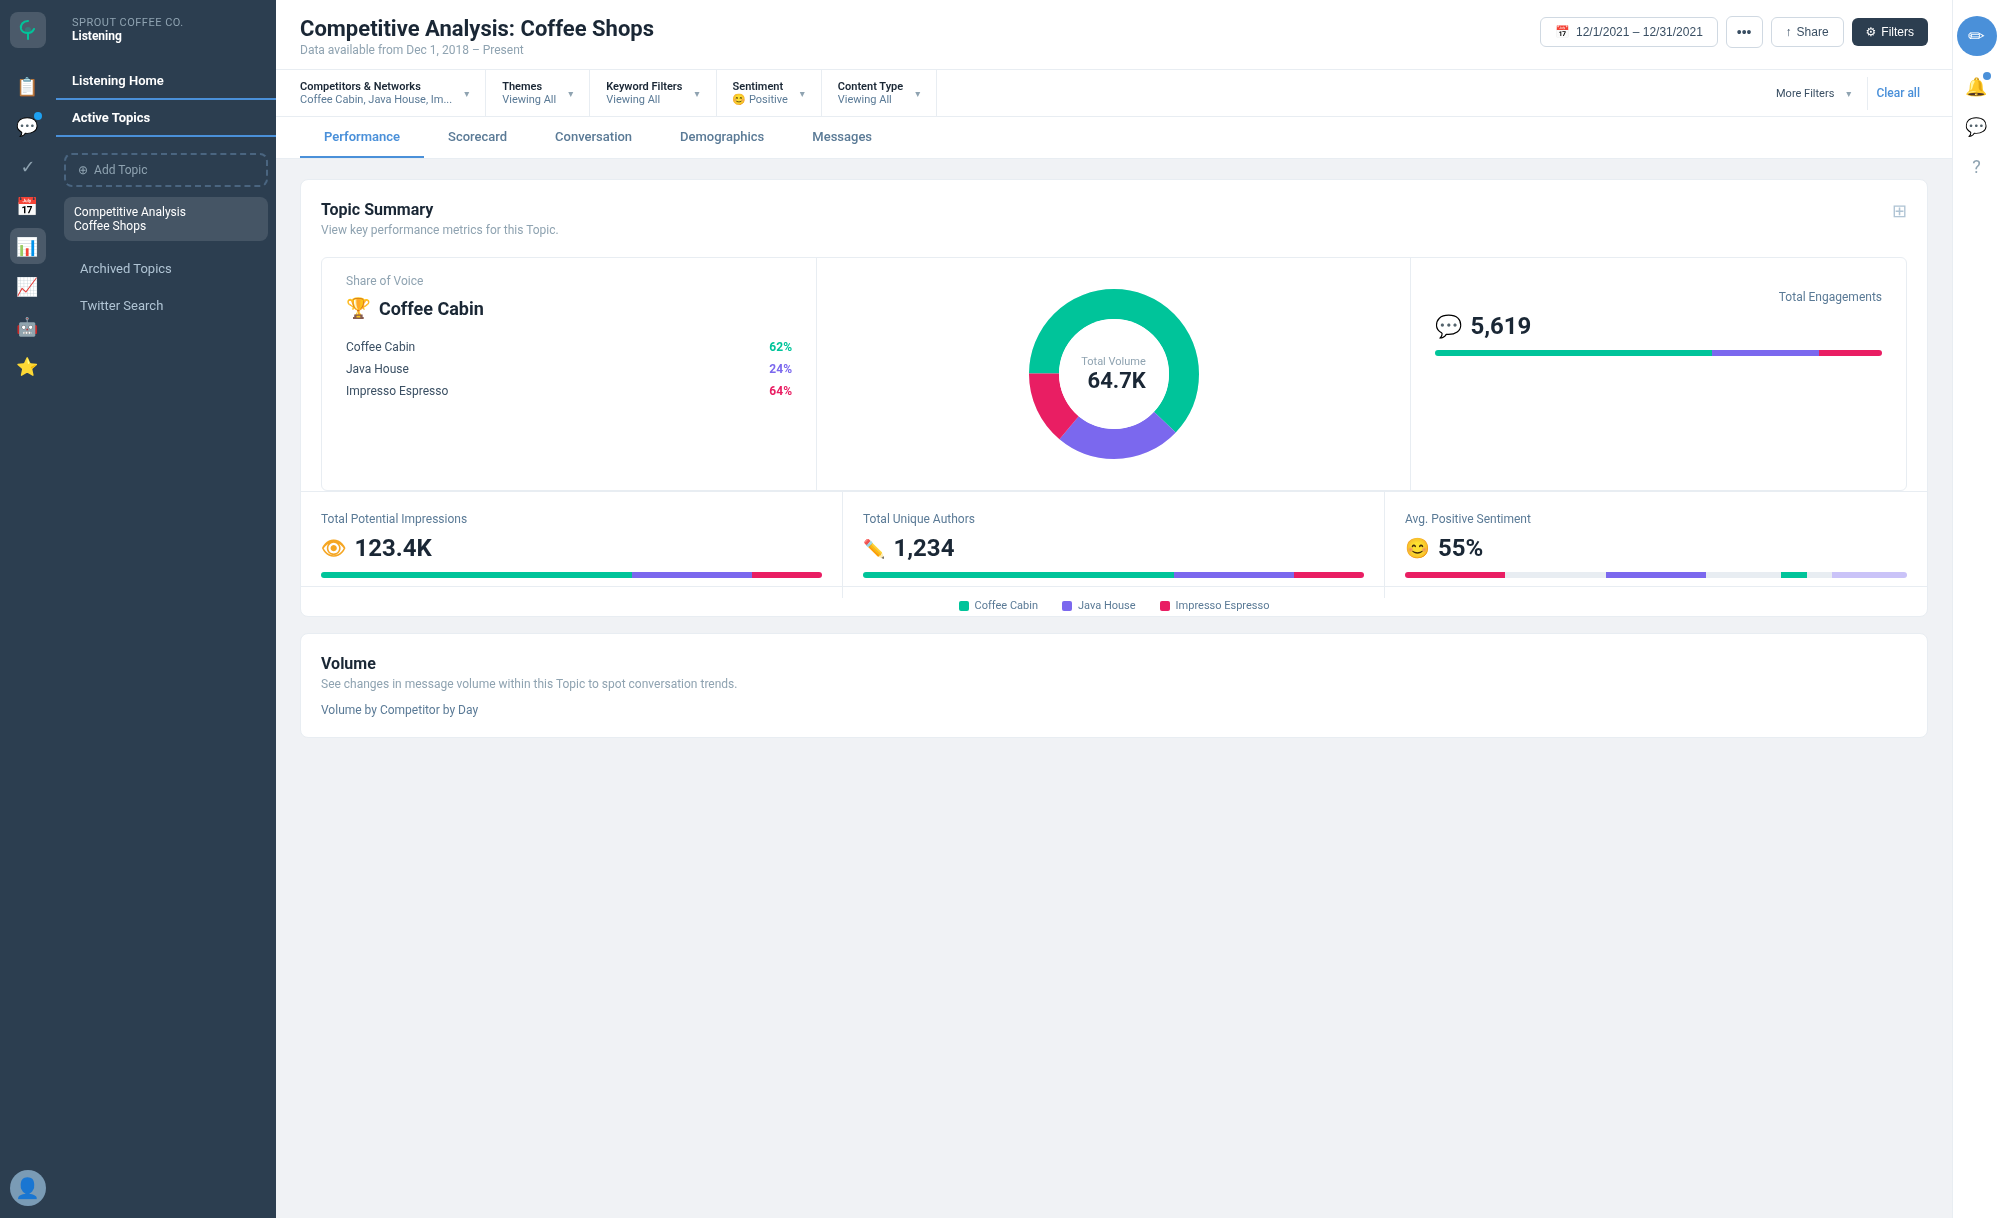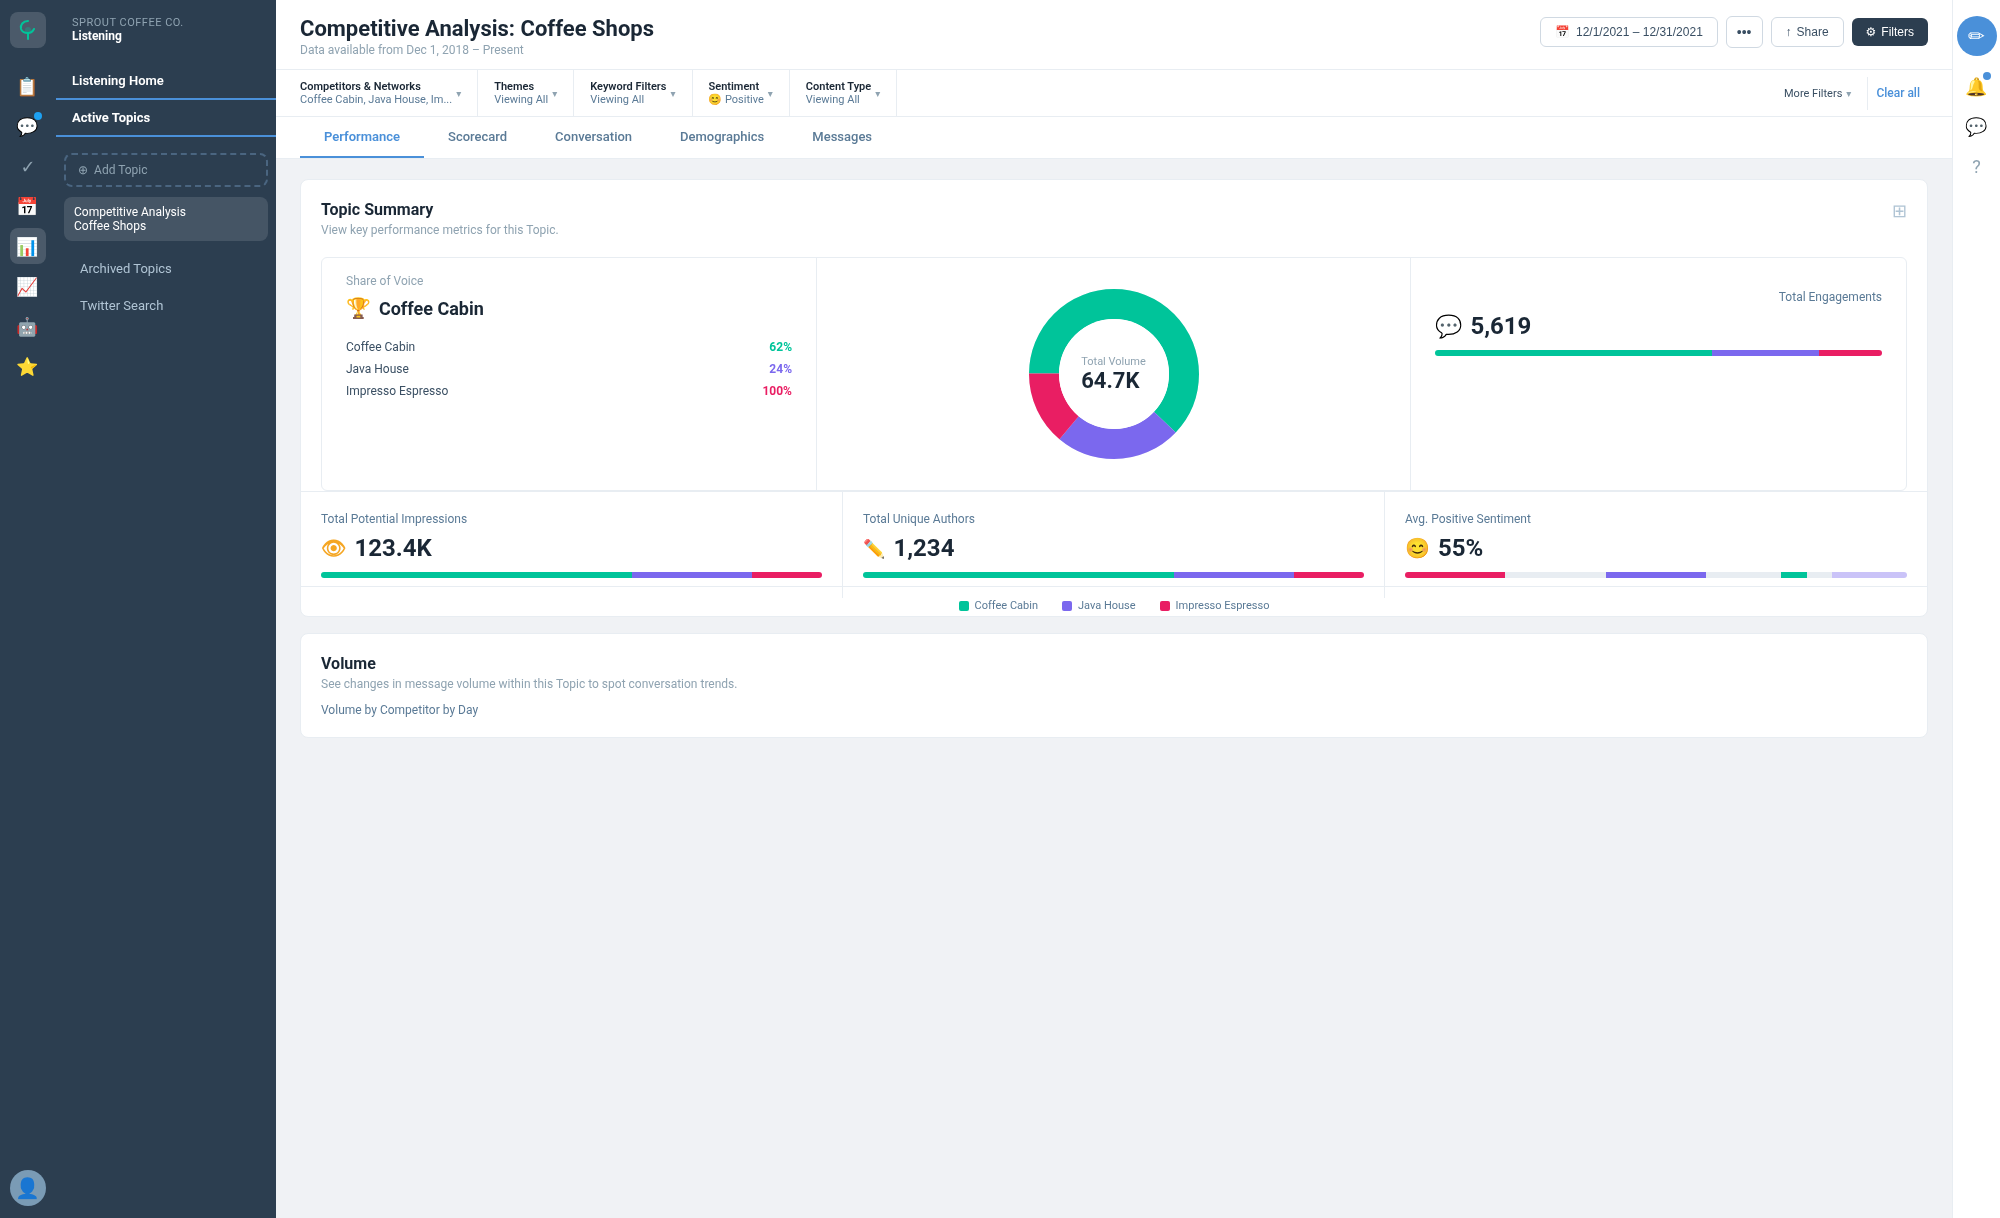--- a/index.html
+++ b/index.html
@@ -197,21 +197,21 @@
       align-items: center;
       gap: 0;
       border-top: 1px solid #e8edf2;
       padding: 0;
       margin: 0 -24px;
       padding: 0 24px;
     }
     .filter-item {
       display: flex;
       align-items: center;
-      gap: 4px;
+      gap: 12px;
       padding: 10px 16px;
       font-size: 11px;
       cursor: pointer;
       border-right: 1px solid #e8edf2;
       color: #3a4f63;
       white-space: nowrap;
     }
     .filter-item:first-child { padding-left: 0; }
     .filter-item-label { font-weight: 600; font-size: 11px; color: #1a2735; }
     .filter-item-value { font-size: 11px; color: #5a7a96; }
@@ -302,21 +302,21 @@
     .donut-container {
       position: relative;
       width: 200px;
       height: 200px;
     }
     .donut-center-label {
       position: absolute;
       top: 50%;
       left: 50%;
       transform: translate(-50%, -50%);
-      text-align: left;
+      text-align: right;
     }
     .donut-center-title { font-size: 11px; color: #8fa3b1; }
     .donut-center-value { font-size: 22px; font-weight: 700; color: #1a2735; }
 
     
     .metric-card {
       padding: 16px 0;
       border-bottom: 1px solid #e8edf2;
       flex: 1;
     }
@@ -630,21 +630,21 @@
           <div class="sov-row">
             <span>Coffee Cabin</span>
             <span class="sov-pct-green">62%</span>
           </div>
           <div class="sov-row">
             <span>Java House</span>
             <span class="sov-pct-purple">24%</span>
           </div>
           <div class="sov-row">
             <span>Impresso Espresso</span>
-            <span class="sov-pct-red">100%</span>
+            <span class="sov-pct-red">64%</span>
           </div>
         </div>
 
         <div class="ts-center">
           <div class="donut-container">
             <svg width="200" height="200" viewBox="0 0 200 200">
 
               <circle cx="100" cy="100" r="70" fill="none" stroke="#e8edf2" stroke-width="30"></circle>
 
               <circle cx="100" cy="100" r="70" fill="none" stroke="#00c49a" stroke-width="30" stroke-dasharray="272.7 167.1" stroke-dashoffset="109.95" transform="rotate(-90 100 100)"></circle>

